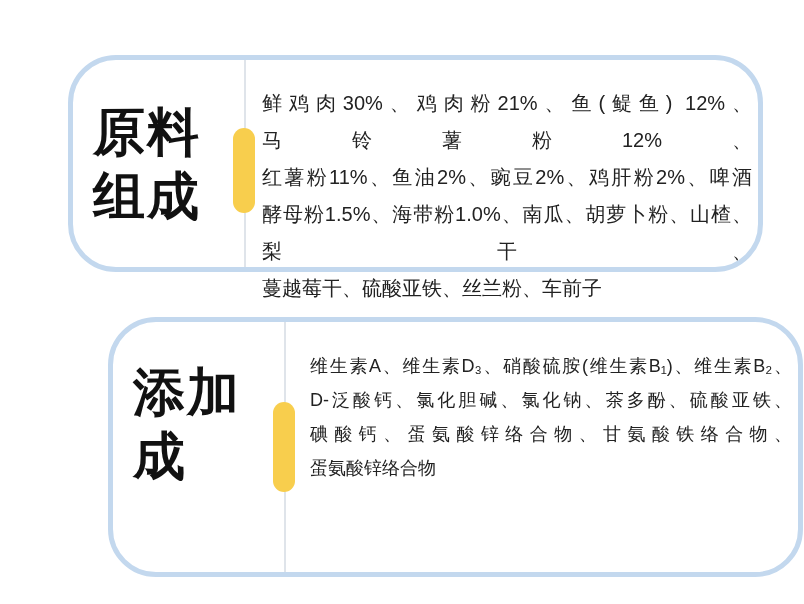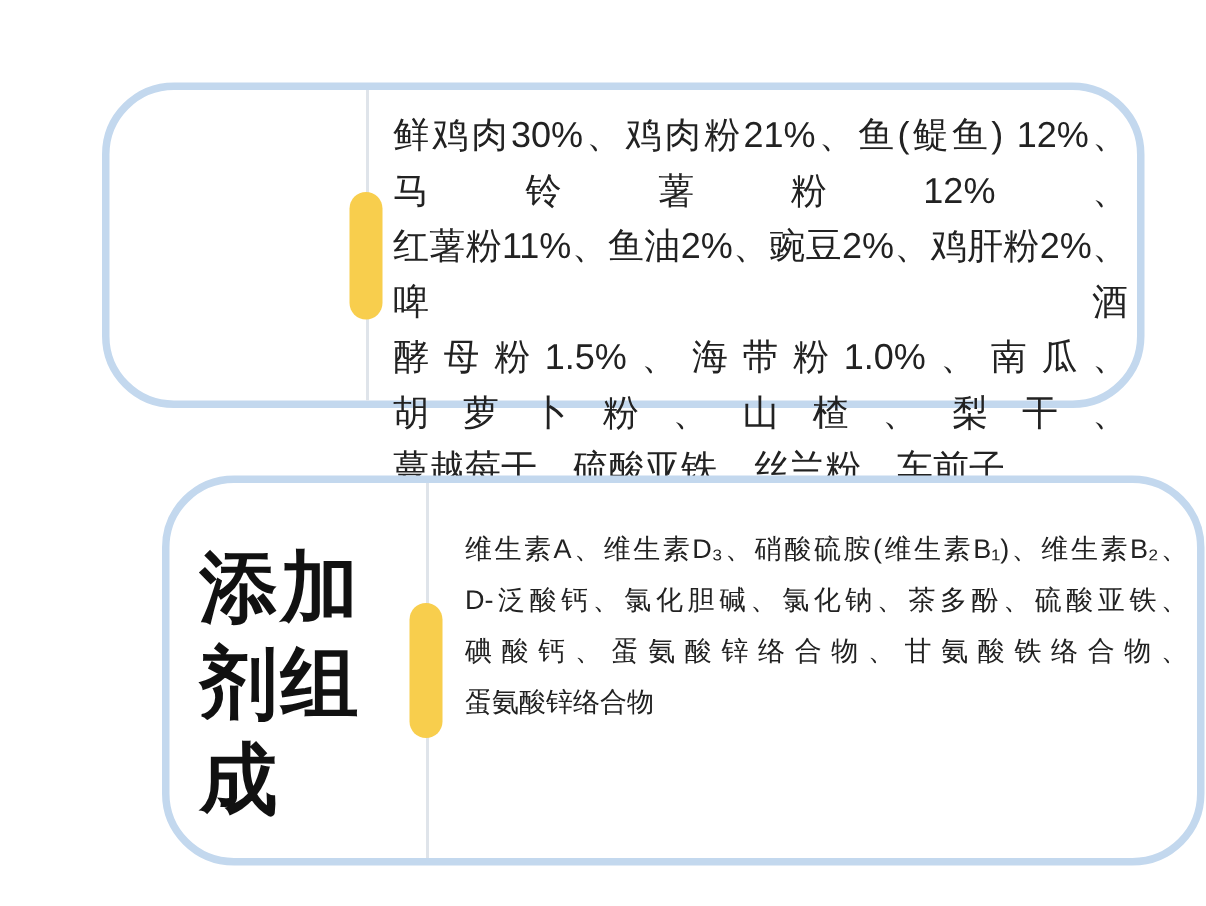--- a/index.html
+++ b/index.html
@@ -59,52 +59,55 @@
   .title-1 { top: 40px; }
   .title-2 { top: 38px; }
   .tline { display: block; }
 
   .body {
     position: absolute;
     right: 6px;
     color: var(--body-text, #222222);
     font-weight: 500;
   }
-  .body-1 { left: 189px; top: 12px; font-size: 24px; line-height: 37px; }
+  .body-1 { left: 189px; top: 25px; font-size: 20px; line-height: 37px; }
   .body-2 { left: 197px; top: 27px; font-size: 18px; line-height: 34px; }
 
   .bline {
     text-align: justify;
     text-align-last: justify;
     word-break: keep-all;
   }
   .bline.last { text-align-last: left; }
 </style>
 </head>
 <body>
 
 <div class="canvas">
 
   <section class="card card-1">
     <div class="divider"></div>
     <div class="pill pill-1"></div>
+    <h2 class="title title-1">
+      <span class="tline">原料</span>
+      <span class="tline">组成</span>
+    </h2>
     <div class="body body-1">
       <div class="bline">鲜鸡肉30%、鸡肉粉21%、鱼(鳀鱼) 12%、马铃薯粉12%、</div>
       <div class="bline">红薯粉11%、鱼油2%、豌豆2%、鸡肝粉2%、啤酒</div>
       <div class="bline">酵母粉1.5%、海带粉1.0%、南瓜、胡萝卜粉、山楂、梨干、</div>
       <div class="bline last">蔓越莓干、硫酸亚铁、丝兰粉、车前子</div>
     </div>
   </section>
 
   <section class="card card-2">
     <div class="divider"></div>
     <div class="pill pill-2"></div>
     <h2 class="title title-2">
       <span class="tline">添加</span>
-      <span class="tline">剂组</span>
       <span class="tline">成</span>
     </h2>
     <div class="body body-2">
       <div class="bline">维生素A、维生素D₃、硝酸硫胺(维生素B₁)、维生素B₂、</div>
       <div class="bline">D-泛酸钙、氯化胆碱、氯化钠、茶多酚、硫酸亚铁、</div>
       <div class="bline">碘酸钙、蛋氨酸锌络合物、甘氨酸铁络合物、</div>
       <div class="bline last">蛋氨酸锌络合物</div>
     </div>
   </section>
 

